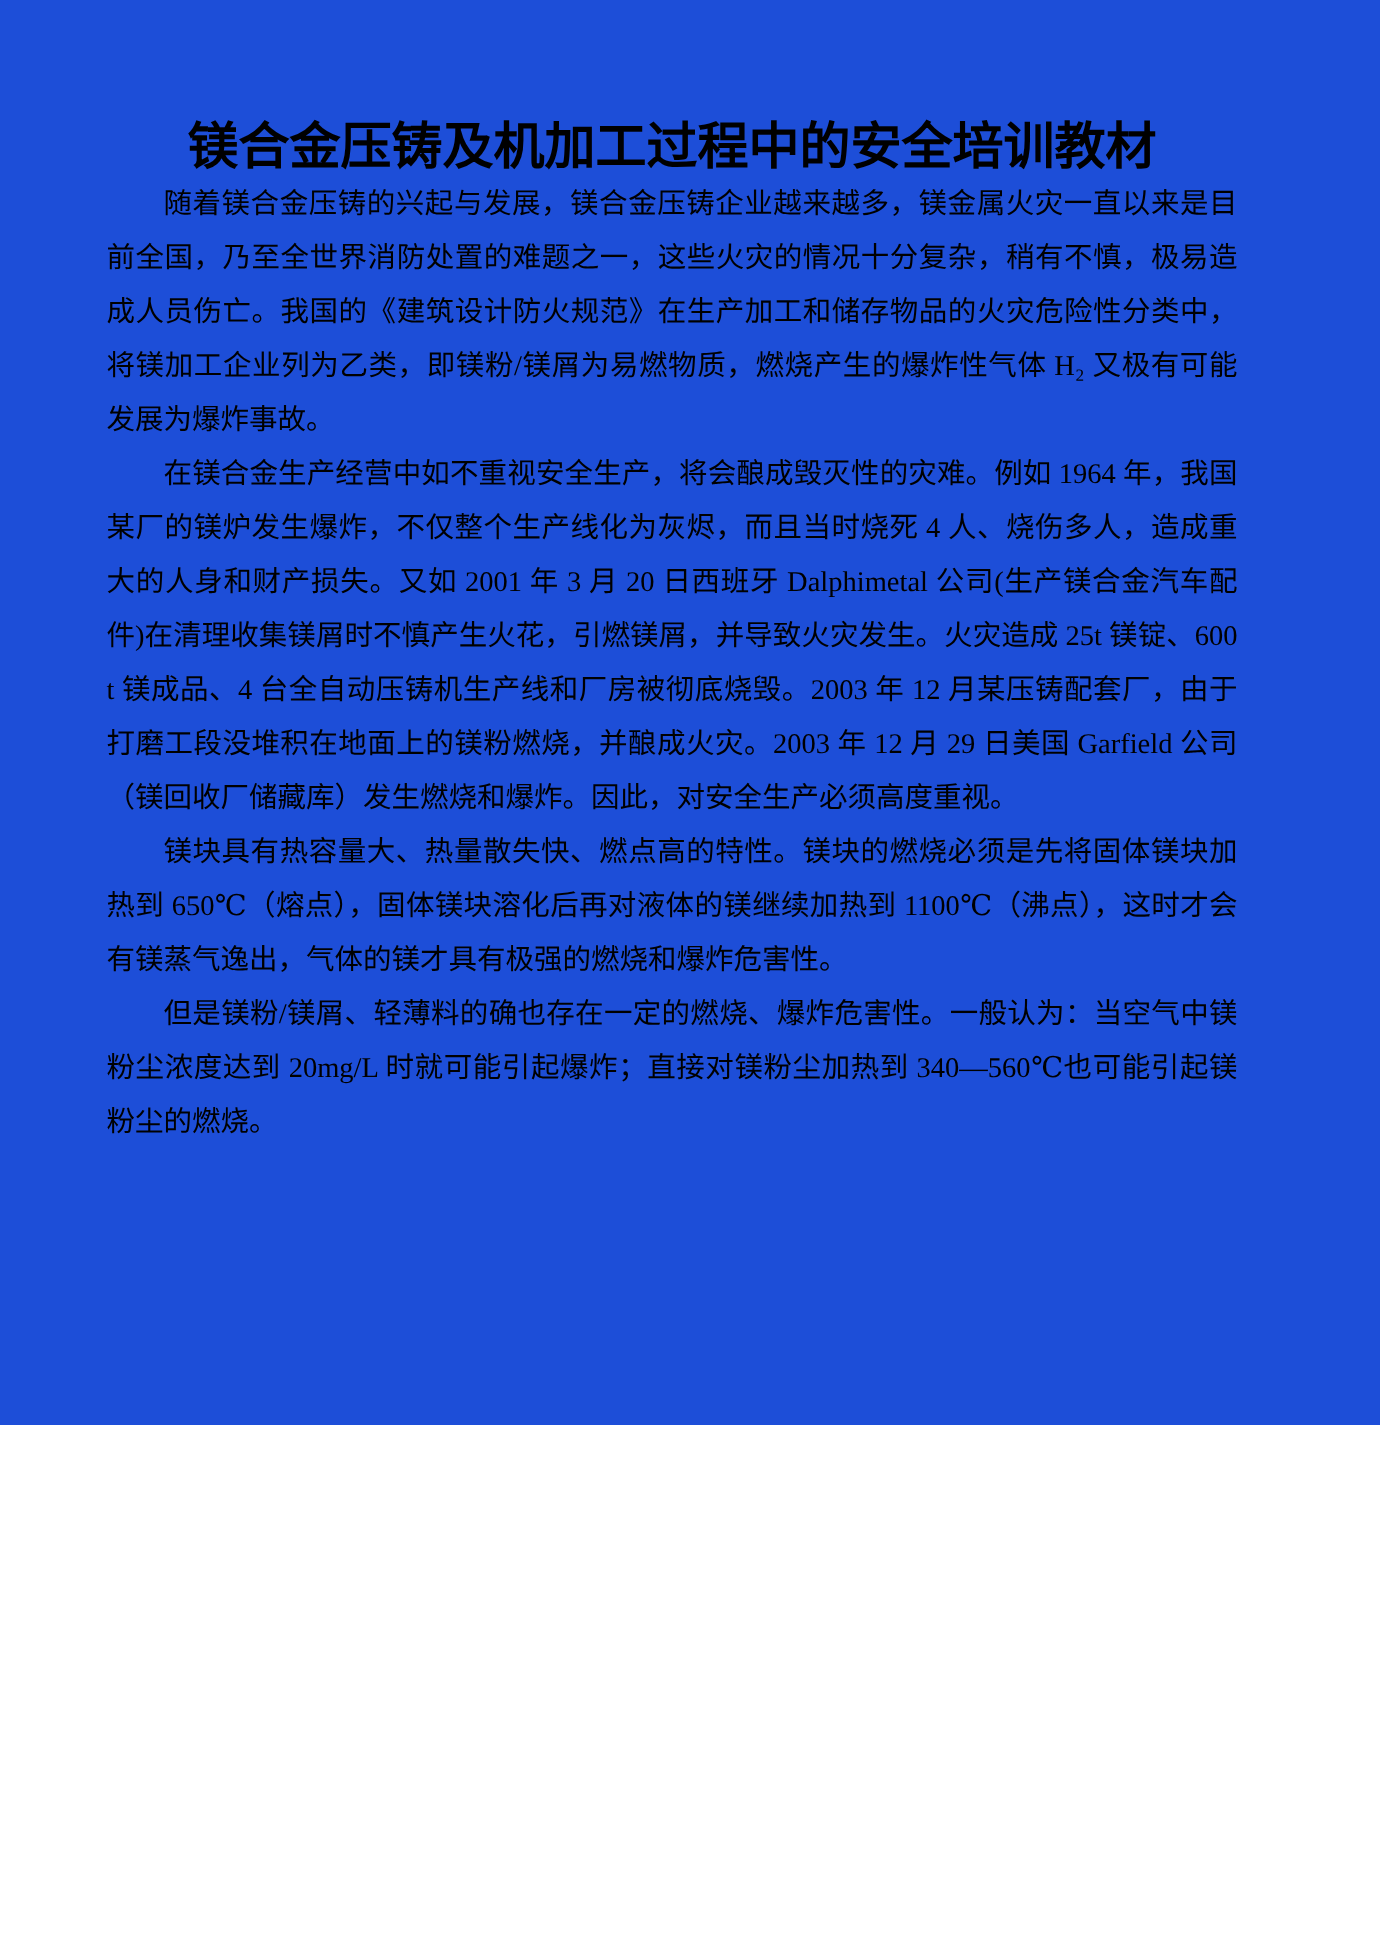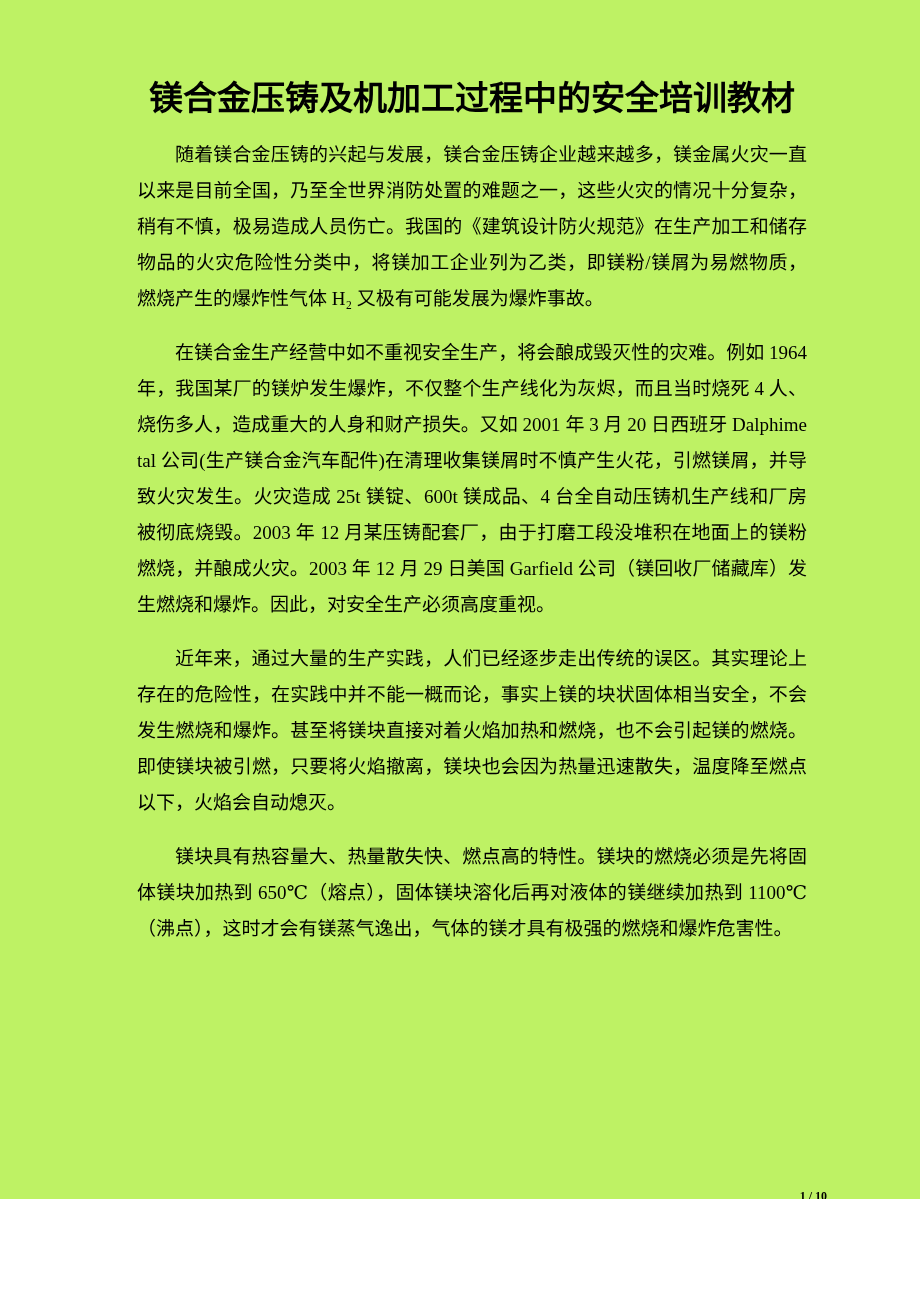--- a/index.html
+++ b/index.html
@@ -3,45 +3,45 @@
 <meta charset="utf-8">
 <style>
   html, body {
     margin: 0;
     padding: 0;
     background: #ffffff;
   }
   .page {
     position: relative;
     width: 920px;
-    height: 1199px;
+    height: 950px;
     margin: 0 auto;
-    background: #bef264;
+    background: #1d4ed8;
     box-sizing: border-box;
-    padding: 78px 95px 0 119px;
+    padding: 78px 95px 0 71px;
     font-family: "Liberation Serif", "DejaVu Serif", serif;
     color: #000000;
     overflow: hidden;
   }
   .doc-title {
     margin: 0;
     font-size: 34px;
     line-height: 41px;
     font-weight: bold;
     text-align: center;
     white-space: nowrap;
   }
   .section-heading {
     margin: 40px 0 0 36px;
     font-size: 19px;
     line-height: 24px;
     font-weight: bold;
   }
   .doc-body p {
-    margin: 18px;
+    margin: 0;
     font-size: 19px;
     line-height: 36px;
     text-align: justify;
     text-indent: 2em;
     word-break: break-all;
   }
   .page-footer {
     position: absolute;
     top: 1186px;
     right: 93px;
@@ -54,21 +54,21 @@
 <body>
 
 <div class="page">
 
   <h1 class="doc-title">镁合金压铸及机加工过程中的安全培训教材</h1>
 
 
   <div class="doc-body">
     <p>随着镁合金压铸的兴起与发展，镁合金压铸企业越来越多，镁金属火灾一直以来是目前全国，乃至全世界消防处置的难题之一，这些火灾的情况十分复杂，稍有不慎，极易造成人员伤亡。我国的《建筑设计防火规范》在生产加工和储存物品的火灾危险性分类中，将镁加工企业列为乙类，即镁粉/镁屑为易燃物质，燃烧产生的爆炸性气体 H₂ 又极有可能发展为爆炸事故。</p>
     <p>在镁合金生产经营中如不重视安全生产，将会酿成毁灭性的灾难。例如 1964 年，我国某厂的镁炉发生爆炸，不仅整个生产线化为灰烬，而且当时烧死 4 人、烧伤多人，造成重大的人身和财产损失。又如 2001 年 3 月 20 日西班牙 Dalphimetal 公司(生产镁合金汽车配件)在清理收集镁屑时不慎产生火花，引燃镁屑，并导致火灾发生。火灾造成 25t 镁锭、600t 镁成品、4 台全自动压铸机生产线和厂房被彻底烧毁。2003 年 12 月某压铸配套厂，由于打磨工段没堆积在地面上的镁粉燃烧，并酿成火灾。2003 年 12 月 29 日美国 Garfield 公司（镁回收厂储藏库）发生燃烧和爆炸。因此，对安全生产必须高度重视。</p>
-    <p>近年来，通过大量的生产实践，人们已经逐步走出传统的误区。其实理论上存在的危险性，在实践中并不能一概而论，事实上镁的块状固体相当安全，不会发生燃烧和爆炸。甚至将镁块直接对着火焰加热和燃烧，也不会引起镁的燃烧。即使镁块被引燃，只要将火焰撤离，镁块也会因为热量迅速散失，温度降至燃点以下，火焰会自动熄灭。</p>
     <p>镁块具有热容量大、热量散失快、燃点高的特性。镁块的燃烧必须是先将固体镁块加热到 650℃（熔点），固体镁块溶化后再对液体的镁继续加热到 1100℃（沸点），这时才会有镁蒸气逸出，气体的镁才具有极强的燃烧和爆炸危害性。</p>
+    <p>但是镁粉/镁屑、轻薄料的确也存在一定的燃烧、爆炸危害性。一般认为：当空气中镁粉尘浓度达到 20mg/L 时就可能引起爆炸；直接对镁粉尘加热到 340—560℃也可能引起镁粉尘的燃烧。</p>
   </div>
 
   <div class="page-footer">
     <span>1 / 10</span>
   </div>
 
 </div>
 
 </body></html>

